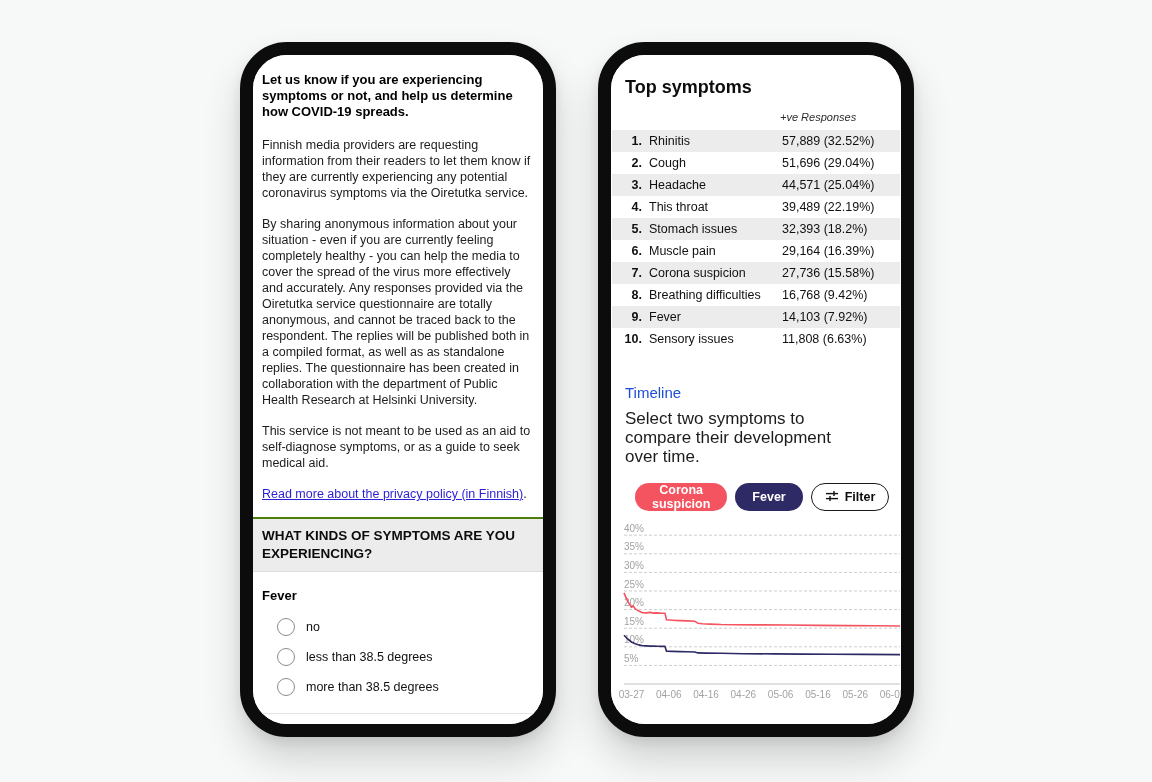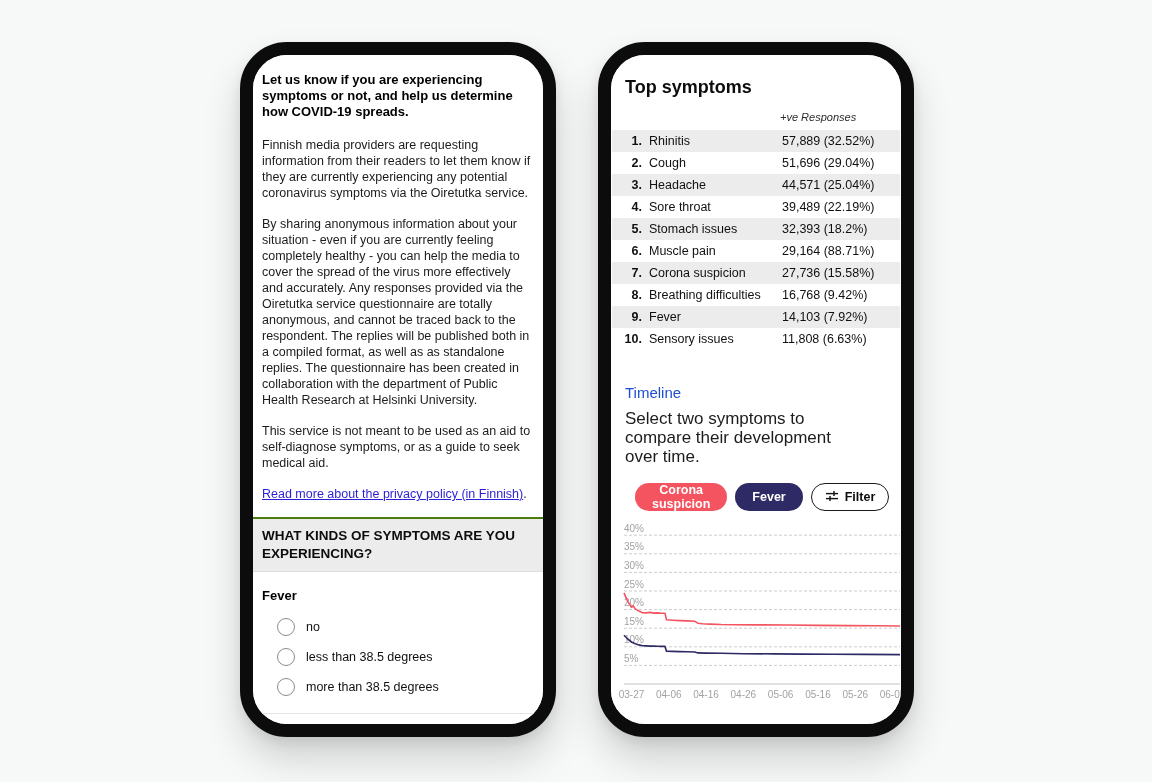--- a/index.html
+++ b/index.html
@@ -149,32 +149,32 @@
             <span class="sname">Cough</span>
             <span class="sval">51,696 (29.04%)</span>
           </div>
           <div class="s-row striped">
             <span class="rank">3.</span>
             <span class="sname">Headache</span>
             <span class="sval">44,571 (25.04%)</span>
           </div>
           <div class="s-row">
             <span class="rank">4.</span>
-            <span class="sname">Sore throat</span>
+            <span class="sname">This throat</span>
             <span class="sval">39,489 (22.19%)</span>
           </div>
           <div class="s-row striped">
             <span class="rank">5.</span>
             <span class="sname">Stomach issues</span>
             <span class="sval">32,393 (18.2%)</span>
           </div>
           <div class="s-row">
             <span class="rank">6.</span>
             <span class="sname">Muscle pain</span>
-            <span class="sval">29,164 (88.71%)</span>
+            <span class="sval">29,164 (16.39%)</span>
           </div>
           <div class="s-row striped">
             <span class="rank">7.</span>
             <span class="sname">Corona suspicion</span>
             <span class="sval">27,736 (15.58%)</span>
           </div>
           <div class="s-row">
             <span class="rank">8.</span>
             <span class="sname">Breathing difficulties</span>
             <span class="sval">16,768 (9.42%)</span>

